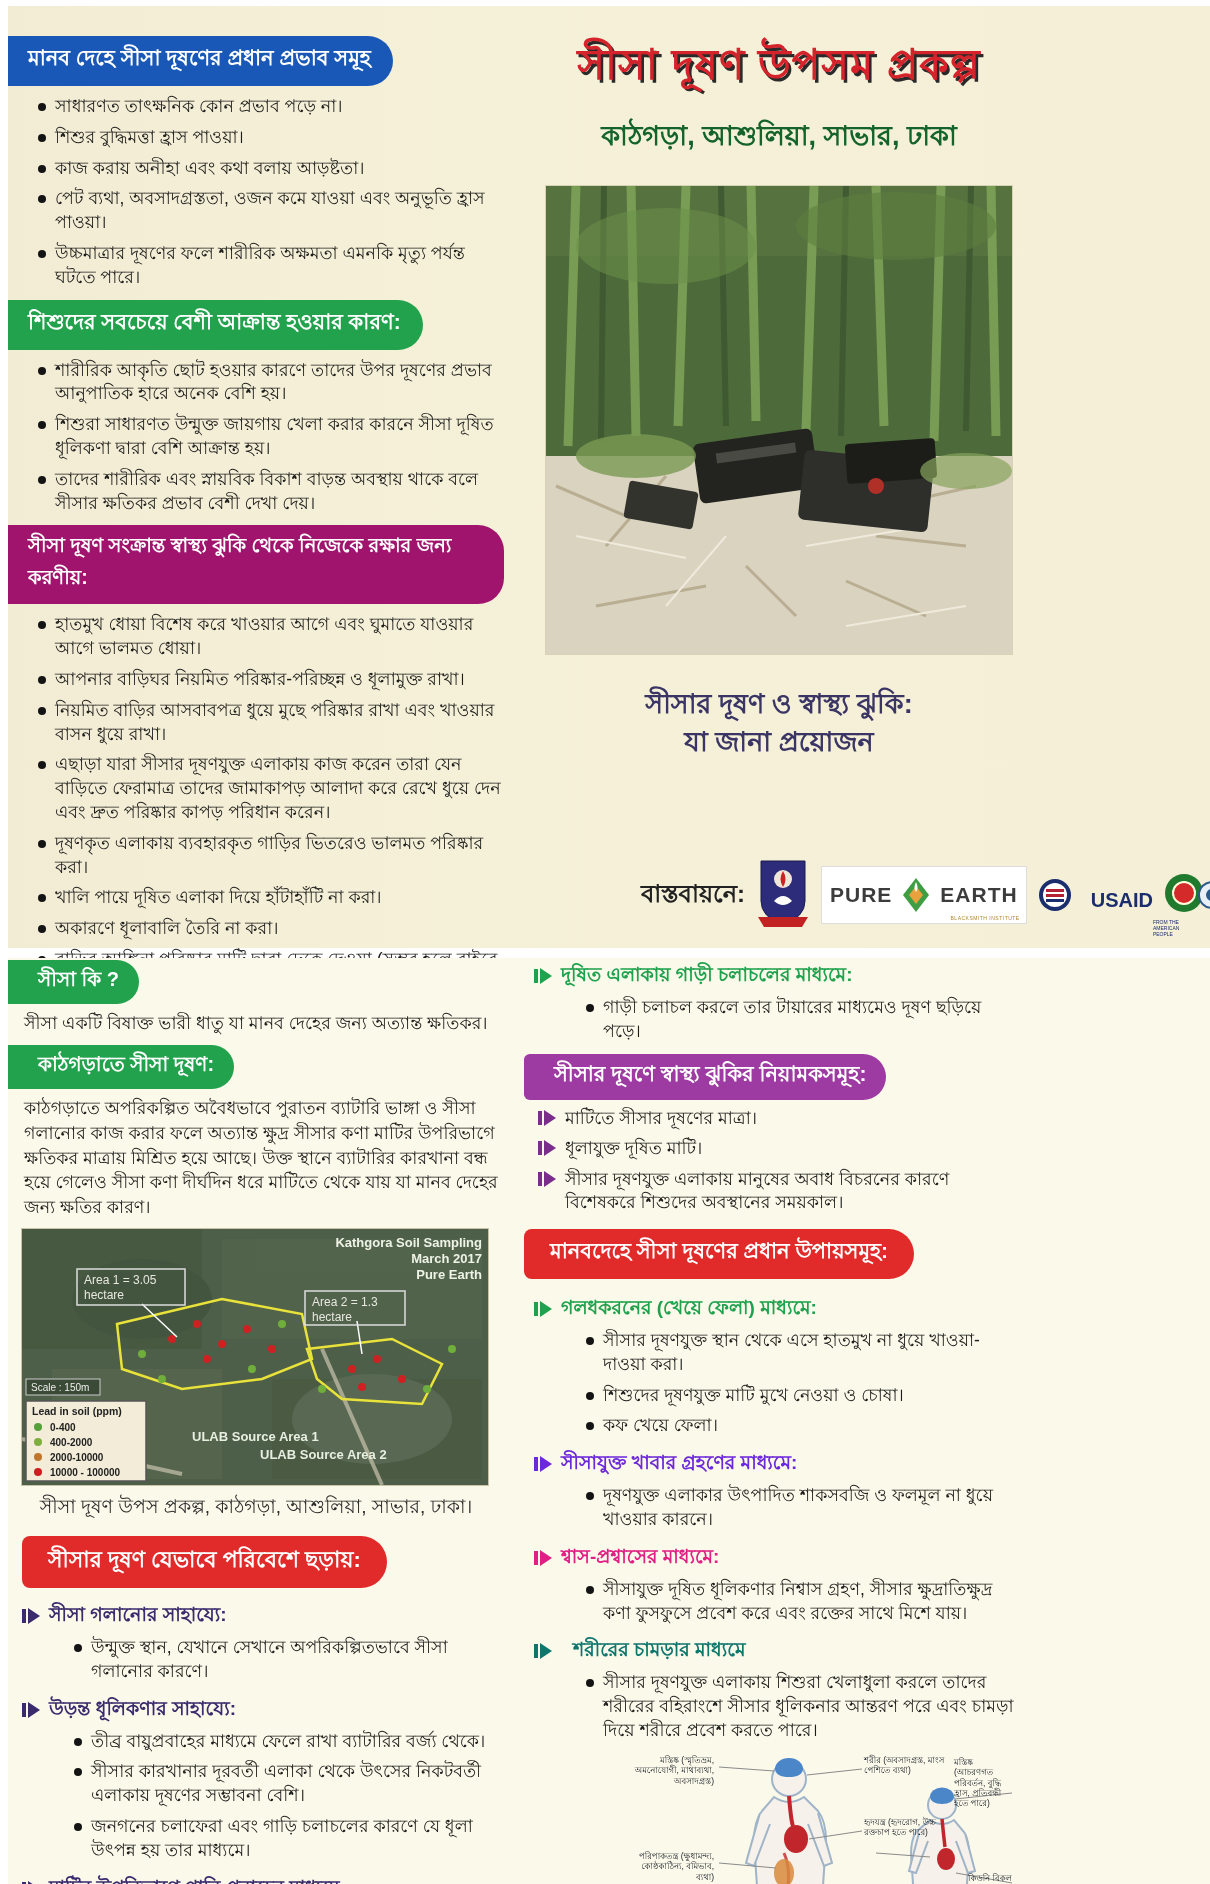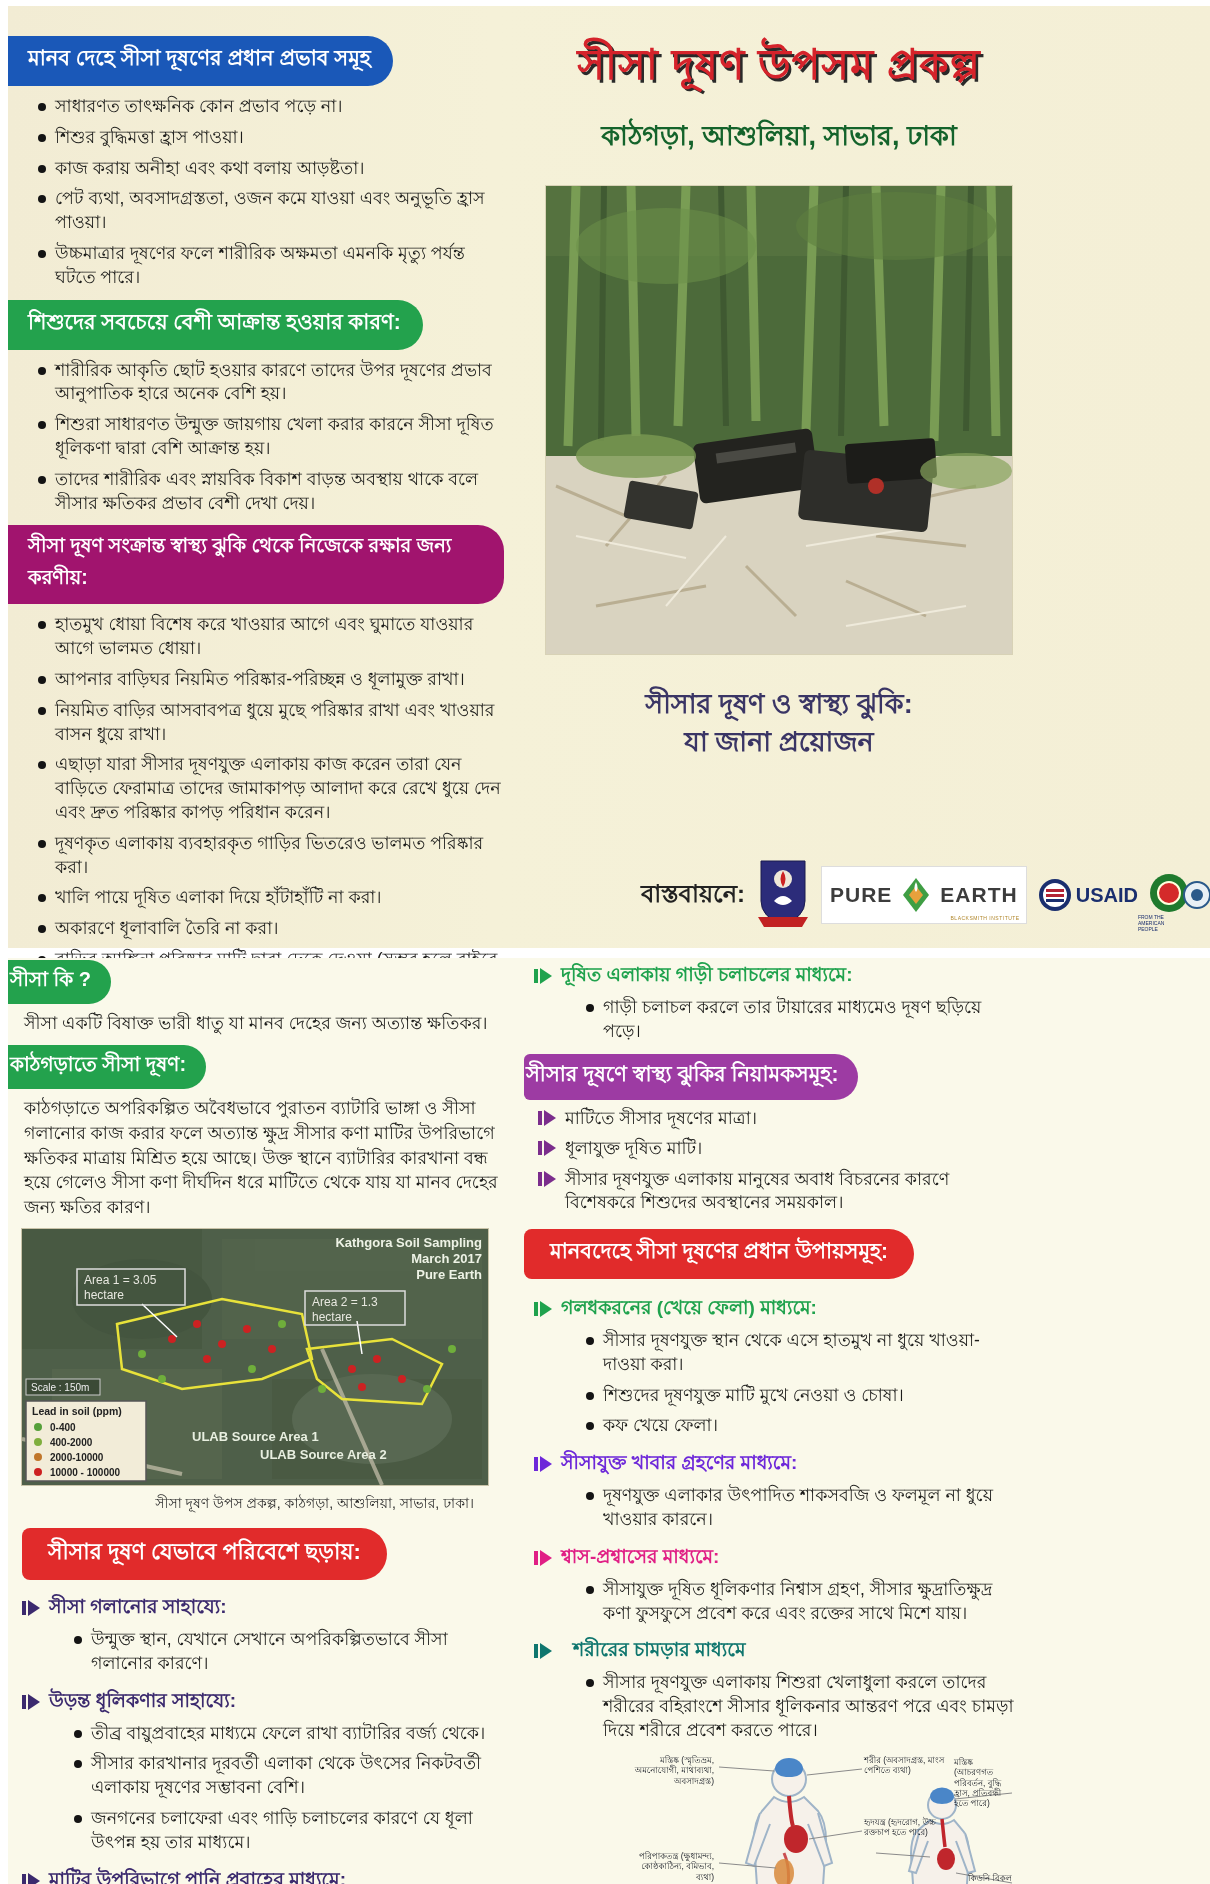--- a/index.html
+++ b/index.html
@@ -9,21 +9,21 @@
   .panel.top{top:6px;height:942px;background:linear-gradient(90deg,#f2ecd4 0%,#f5f1d8 40%,#f4efd6 100%);}
   .panel.bottom{top:958px;height:926px;background:#faf9ea;}
 
   
   .hdr{color:#fff;font-weight:bold;font-size:21px;padding:6px 22px 9px 20px;
        border-radius:0 26px 26px 0;display:inline-block;}
   .hdr.blue{background:#1a58b8;}
   .hdr.green{background:#23a24d;}
   .hdr.magenta{background:#a1146e;display:block;margin-right:4px;}
   .pill{display:inline-block;color:#fff;font-weight:bold;font-size:20px;
-        padding:4px 20px 7px 2px;border-radius:0 22px 22px 0;}
+        padding:4px 20px 7px 30px;border-radius:0 22px 22px 0;}
   .pill.green{background:#23a24d;}
   .pill.red{background:#e12b2b;font-size:22px;border-radius:8px 26px 26px 8px;padding:6px 26px 9px;}
   .pill.purple{background:#9d3ba3;font-size:21px;border-radius:6px 24px 24px 6px;}
 
   ul.blt{list-style:none;margin:9px 0 10px;padding:0 4px 0 30px;}
   ul.blt li{position:relative;font-size:17.5px;line-height:1.36;margin-bottom:7px;padding-left:17px;}
   ul.blt li::before{content:"";position:absolute;left:0;top:8px;width:8px;height:8px;border-radius:50%;background:#141414;}
 
   .subsec{margin:10px 0 0 14px;}
   .subhead{font-weight:bold;font-size:19px;display:flex;align-items:center;margin-bottom:3px;}
@@ -43,30 +43,30 @@
   .main-title{font-size:42px;font-weight:bold;color:#d5232b;text-shadow:2.5px 2.5px 0 #2a2a2a;letter-spacing:1px;}
   .subtitle{font-size:27px;font-weight:bold;color:#14632b;margin-top:12px;}
   .photo-frame{margin:26px auto 0;width:466px;height:468px;box-shadow:0 0 0 1px #d8d2b6;}
   .tagline{margin-top:32px;font-size:27px;font-weight:bold;color:#3a3565;line-height:1.4;}
   .logos{position:absolute;left:633px;top:846px;width:382px;height:86px;display:flex;align-items:center;gap:11px;}
   .impl-label{font-size:24px;font-weight:bold;color:#222;white-space:nowrap;}
   .logo-box{flex:none;}
   .pe-box{background:#fff;border:1px solid #ddd;height:56px;display:flex;align-items:center;padding:0 8px;gap:11px;position:relative;}
   .pe-word{font-size:21px;font-weight:bold;color:#3c3c3c;letter-spacing:1px;}
   .pe-sub{position:absolute;right:6px;bottom:2px;font-size:5px;color:#b0862a;letter-spacing:.5px;}
-  .usaid{display:flex;align-items:center;gap:4px;}
+  .usaid{display:flex;align-items:flex-end;gap:19px;}
   .usaid-word{font-size:20px;font-weight:bold;color:#1a2e6e;}
   .usaid-sub{font-size:5px;color:#1a2e6e;position:absolute;margin-top:30px;}
 
   
   .bl{position:absolute;left:0;top:2px;width:502px;}
   .br{position:absolute;left:512px;top:2px;width:500px;}
   .para{font-size:17.5px;line-height:1.42;margin:7px 8px 9px 16px;}
   .map-wrap{position:relative;margin:4px 0 0 14px;width:466px;height:256px;box-shadow:0 0 0 1px #c9c3a8;}
-  .map-caption{font-size:14px;color:#2a2a2a;text-align:right;margin:7px 0 0 30px;width:436px;}
+  .map-caption{font-size:19px;color:#2a2a2a;text-align:center;margin:7px 0 0 30px;width:436px;}
   .factor{display:flex;align-items:flex-start;font-size:17.5px;line-height:1.35;margin:7px 0 0 18px;}
   .factor .arrow-icon{margin-top:3px;color:#7b2d8c;}
   .diagram{position:relative;margin:10px 0 0 104px;width:392px;height:252px;}
   .dlabel{position:absolute;font-size:8.5px;line-height:1.22;color:#20242c;width:88px;}
   .dlabel.right{text-align:left;}
   .dlabel.left{text-align:right;}
 </style>
 </head>
 <body>
 

